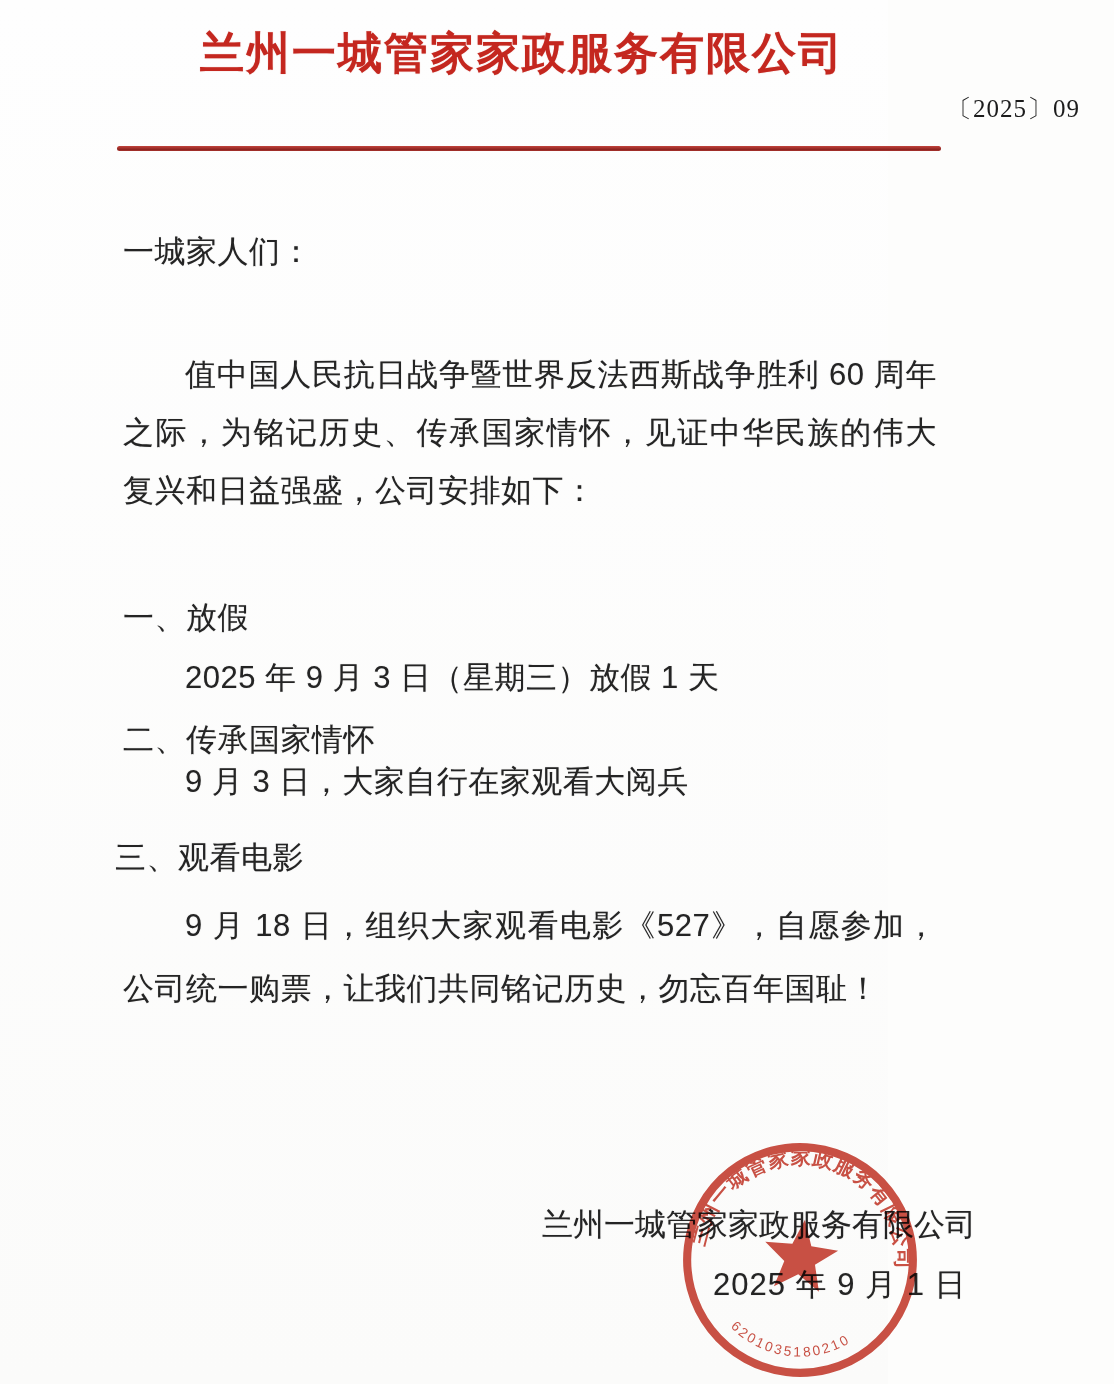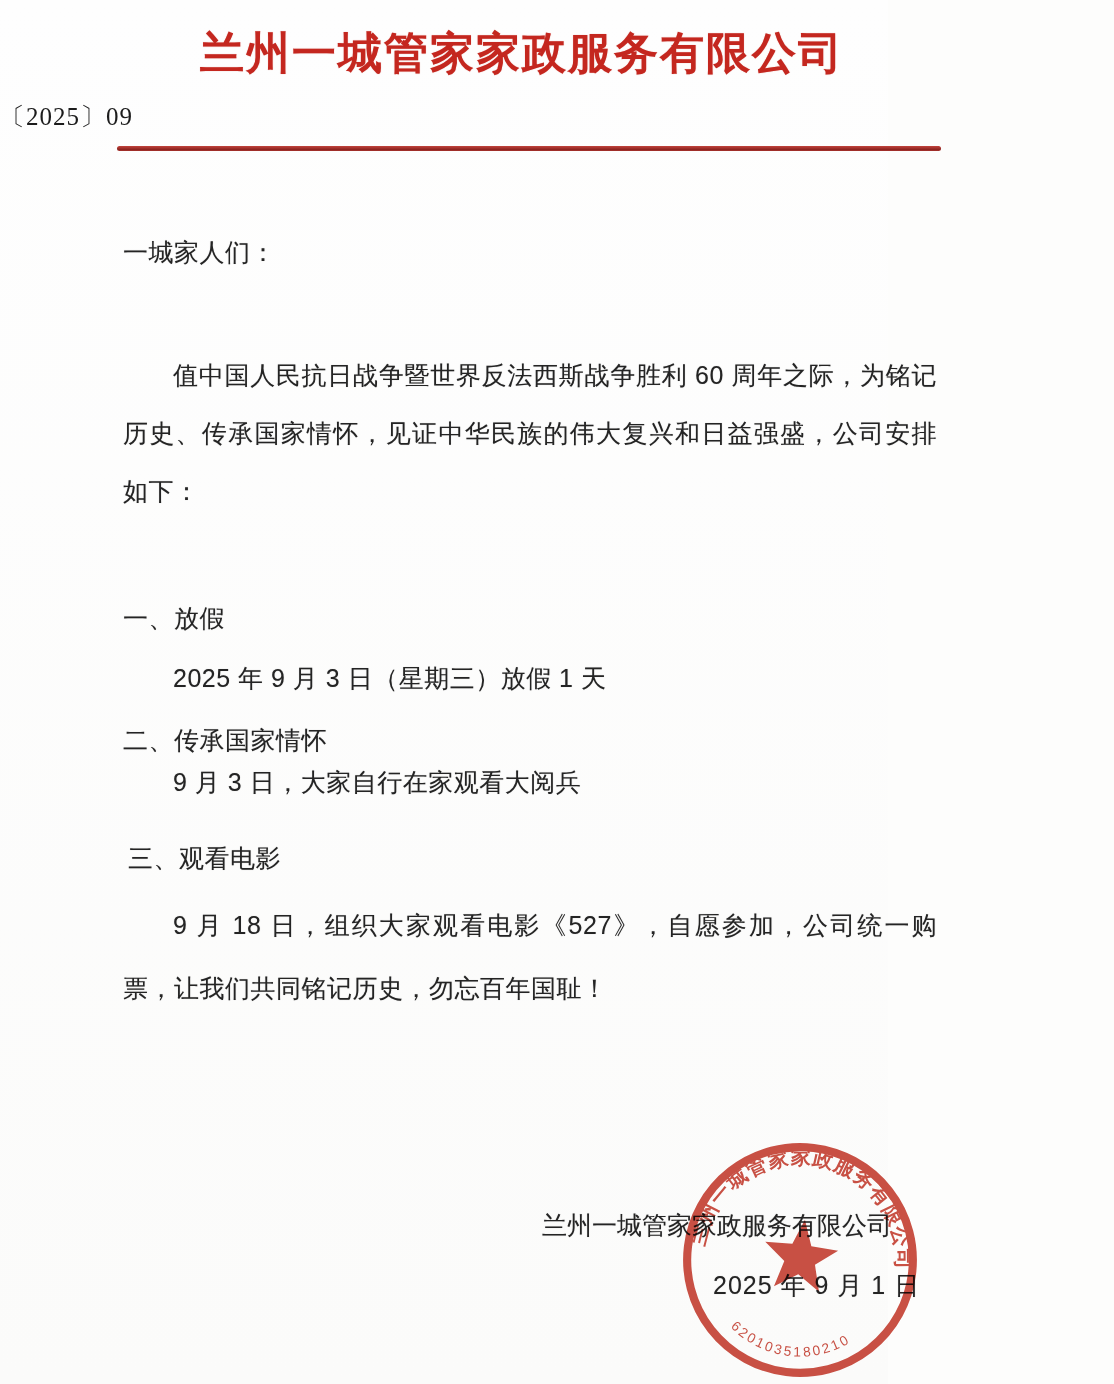--- a/index.html
+++ b/index.html
@@ -13,47 +13,47 @@
   .page { position: relative; width: 888px; height: 1384px; background: linear-gradient(180deg, #fefefe 0%, #fbfbfa 100%); }
 
   .title {
     position: absolute; left: 0; top: 24px; width: 1044px;
     text-align: center;
     font-size: 44px; font-weight: 700; letter-spacing: 2px;
     color: #c4271f;
     text-shadow: 0 0 1px rgba(196, 39, 31, .45);
   }
   .docnum {
-    position: absolute; left: 0; top: 100px; width: 1080px;
-    text-align: left;
+    position: absolute; left: 0; top: 92px; width: 1080px;
+    text-align: right;
     font-family: "Liberation Serif", "DejaVu Serif", serif;
     font-size: 25px; letter-spacing: 1px; color: #1c1c1c;
   }
   .divider {
     position: absolute; left: 117px; top: 146px; width: 824px; height: 5px;
     background: linear-gradient(180deg, #c2443d 0%, #8e2420 70%, #a8332e 100%);
     border-radius: 3px;
   }
 
   .bodytext {
     position: absolute;
-    font-size: 25px; color: #242424; letter-spacing: .5px;
+    font-size: 31px; color: #242424; letter-spacing: .5px;
     text-shadow: 0 0 1px rgba(40,40,40,.28);
     white-space: nowrap;
   }
   .wraptext { white-space: normal; text-align: justify; }
 
   .salutation { left: 123px; top: 224px; line-height: 56px; }
   .intro      { left: 123px; top: 346px; width: 814px; line-height: 58px; text-indent: 2em; }
 
   .sec1-h { left: 123px; top: 588px; line-height: 60px; }
   .sec1-d { left: 123px; top: 648px; line-height: 60px; text-indent: 2em; }
   .sec2-h { left: 123px; top: 710px; line-height: 60px; }
   .sec2-d { left: 123px; top: 752px; line-height: 60px; text-indent: 2em; }
-  .sec3-h { left: 128px; top: 828px; line-height: 60px; text-align: right; }
+  .sec3-h { left: 115px; top: 828px; line-height: 60px; text-align: right; }
   .sec3-d { left: 123px; top: 894px; width: 814px; line-height: 63px; text-indent: 2em; }
 
   .signature { left: 542px; top: 1210px; line-height: 30px; letter-spacing: 0; }
   .datefoot  { left: 713px; top: 1270px; line-height: 30px; letter-spacing: 1px; }
 
   .seal {
     position: absolute; left: 678px; top: 1138px; width: 244px; height: 244px;
     mix-blend-mode: multiply; opacity: .88;
     transform: rotate(7deg);
   }

